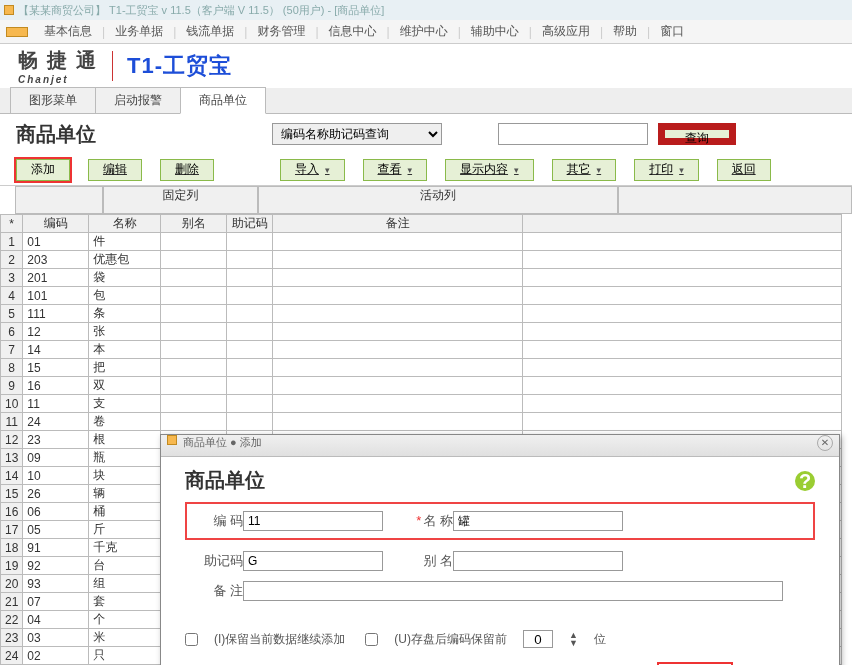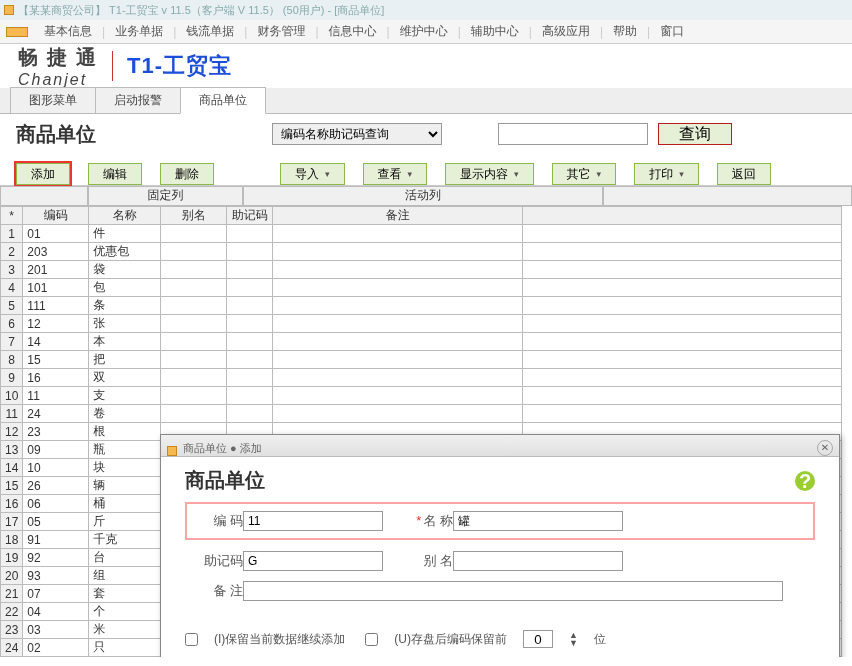--- a/index.html
+++ b/index.html
@@ -11,73 +11,73 @@
 
 
 .topmenu { height: 24px; background: #f5f5f5; border-bottom: 1px solid #ccc; display: flex; align-items: center; padding: 0 6px; font-size: 12px; color: #555; }
 .topmenu .sq { width: 10px; height: 10px; background: #f7b84f; border: 1px solid #c28a20; margin-right: 6px; }
 .topmenu span { padding: 0 10px; cursor: pointer; }
 .topmenu .sep { color: #ccc; padding: 0; }
 
 
 .logo { height: 44px; padding: 6px 18px; display: flex; align-items: center; }
 .logo .cj { font-family: KaiTi, STKaiti, serif; font-size: 20px; font-weight: bold; color: #444; letter-spacing: 2px; }
-.logo .cj-en { font-size: 16px; letter-spacing: 2px; color: #444; font-style: italic; font-weight: normal; }
+.logo .cj-en { font-size: 10px; letter-spacing: 2px; color: #444; font-style: italic; font-weight: bold; }
 .logo .vline { width: 1px; height: 30px; background: #cc3333; margin: 0 14px; }
 .logo .prod { font-size: 22px; font-weight: bold; color: #1d4ed8; letter-spacing: 1px; }
 
 
 .ptabs { height: 26px; background: #eee; display: flex; align-items: flex-end; padding-left: 10px; border-bottom: 1px solid #bbb; }
 .ptab { padding: 4px 18px; font-size: 12px; color: #444; border: 1px solid #bbb; background: #f0f0f0; margin-right: -1px; border-bottom: none; cursor: pointer; }
 .ptab.active { background: #fff; border-bottom: 1px solid #fff; position: relative; top: 1px; }
 
 
 .searchrow { height: 40px; display: flex; align-items: center; padding: 0 16px; gap: 10px; }
 .pgtitle { font-size: 20px; font-weight: bold; flex: 0 0 200px; }
 select.srch, input.srch { height: 22px; border: 1px solid #999; padding: 0 4px; font-size: 12px; margin-left: 46px; }
 select.srch { width: 170px; }
 input.srch { width: 150px; }
-.qbtn { height: 22px; padding: 0 20px; border: 1px solid #b91c1c; background: #e6f0d6; cursor: pointer; font-size: 16px; }
-
-
-.toolbar { height: 32px; border-bottom: 1px solid #ccc; display: flex; align-items: flex-end; padding: 0 16px; gap: 18px; }
+.qbtn { height: 22px; padding: 0 20px; border: 7px solid #b91c1c; background: #e6f0d6; cursor: pointer; font-size: 12px; }
+
+
+.toolbar { height: 32px; border-bottom: 1px solid #ccc; display: flex; align-items: center; padding: 0 16px; gap: 18px; text-decoration: underline; }
 .tbtn { height: 22px; padding: 0 14px; border: 1px solid #8aba4a; background: #e6f0d6; cursor: pointer; font-size: 12px; display: inline-flex; align-items: center; }
 .tbtn.dd::after { content: "▾"; font-size: 9px; margin-left: 6px; color: #555; }
 .hi-red { outline: 2px solid #e33; outline-offset: 0; }
 
 
 .gridwrap { position: relative; }
-.colhdr { display: flex; height: 20px; font-size: 12px; }
+.colhdr { display: flex; height: 28px; font-size: 12px; margin-left: 15px; }
 .colhdr div { border: 1px solid #bbb; background: #f0f0f0; text-align: center; line-height: 16px; }
 
 table.grid { border-collapse: collapse; width: 842px; }
 table.grid th, table.grid td { border: 1px solid #bbb; font-size: 12px; height: 18px; padding: 0 4px; }
 table.grid th { background: #f0f0f0; font-weight: normal; text-align: center; }
 table.grid td { text-align: left; }
 table.grid td.idx, table.grid th.idx { text-align: center; background: #f0f0f0; width: 22px; }
 table.grid .c-code { width: 66px; }
 table.grid .c-name { width: 72px; }
 table.grid .c-alias { width: 66px; }
 table.grid .c-pin { width: 46px; }
 table.grid .c-note { width: 250px; }
 
 
 .mask { position: absolute; left: 160px; top: 248px; width: 680px; height: 324px; background: #fff; border: 1px solid #888; box-shadow: 2px 2px 6px rgba(0,0,0,0.3); }
-.dlg-title { height: 22px; background: linear-gradient(#f0f0f0,#e0e0e0); display: flex; align-items: flex-end; padding: 0 6px; font-size: 11px; color: #666; border-bottom: 1px solid #bbb; }
+.dlg-title { height: 22px; background: linear-gradient(#f0f0f0,#e0e0e0); display: flex; align-items: flex-start; padding: 0 6px; font-size: 11px; color: #666; border-bottom: 1px solid #bbb; }
 .dlg-title .sq { width: 10px; height: 10px; background: #f7b84f; border: 1px solid #c28a20; margin-right: 6px; }
 .dlg-title .x { margin-left: auto; width: 16px; height: 16px; border-radius: 50%; border: 1px solid #aaa; text-align: center; line-height: 13px; color: #666; cursor: pointer; font-size: 10px; }
 .dlg-body { padding: 10px 24px; }
 .dlg-h { font-size: 20px; font-weight: bold; margin-bottom: 8px; display: flex; align-items: center; }
 .help-icon { margin-left: auto; width: 20px; height: 20px; border-radius: 50%; background: #9acd32; color: #fff; text-align: center; line-height: 20px; font-weight: bold; cursor: pointer; }
 
 .formrow { display: flex; align-items: center; height: 30px; font-size: 13px; }
 .formrow label { display: inline-block; text-align: right; color: #555; }
 .formrow label .rq { color: #e33; margin-right: 2px; }
 .formrow input { height: 20px; border: 1px solid #999; padding: 0 4px; font-size: 12px; }
-.boxrow { border: 2px solid #fca5a5; padding: 2px 6px; margin-bottom: 6px; }
+.boxrow { border: 2px solid #ef4444; padding: 2px 6px; margin-bottom: 6px; }
 
 .opts { display: flex; align-items: center; margin-top: 24px; gap: 20px; font-size: 12px; color: #555; }
 .opts label { display: flex; align-items: center; gap: 16px; }
 .opts input[type=checkbox] { width: 13px; height: 13px; }
 .spin { width: 30px; height: 18px; border: 1px solid #999; text-align: center; }
 
 .dlg-footer { display: flex; align-items: center; margin-top: 14px; gap: 12px; }
 .hi-red2 { border: 2px solid #e33; padding: 1px; }
 </style>
 </head>

